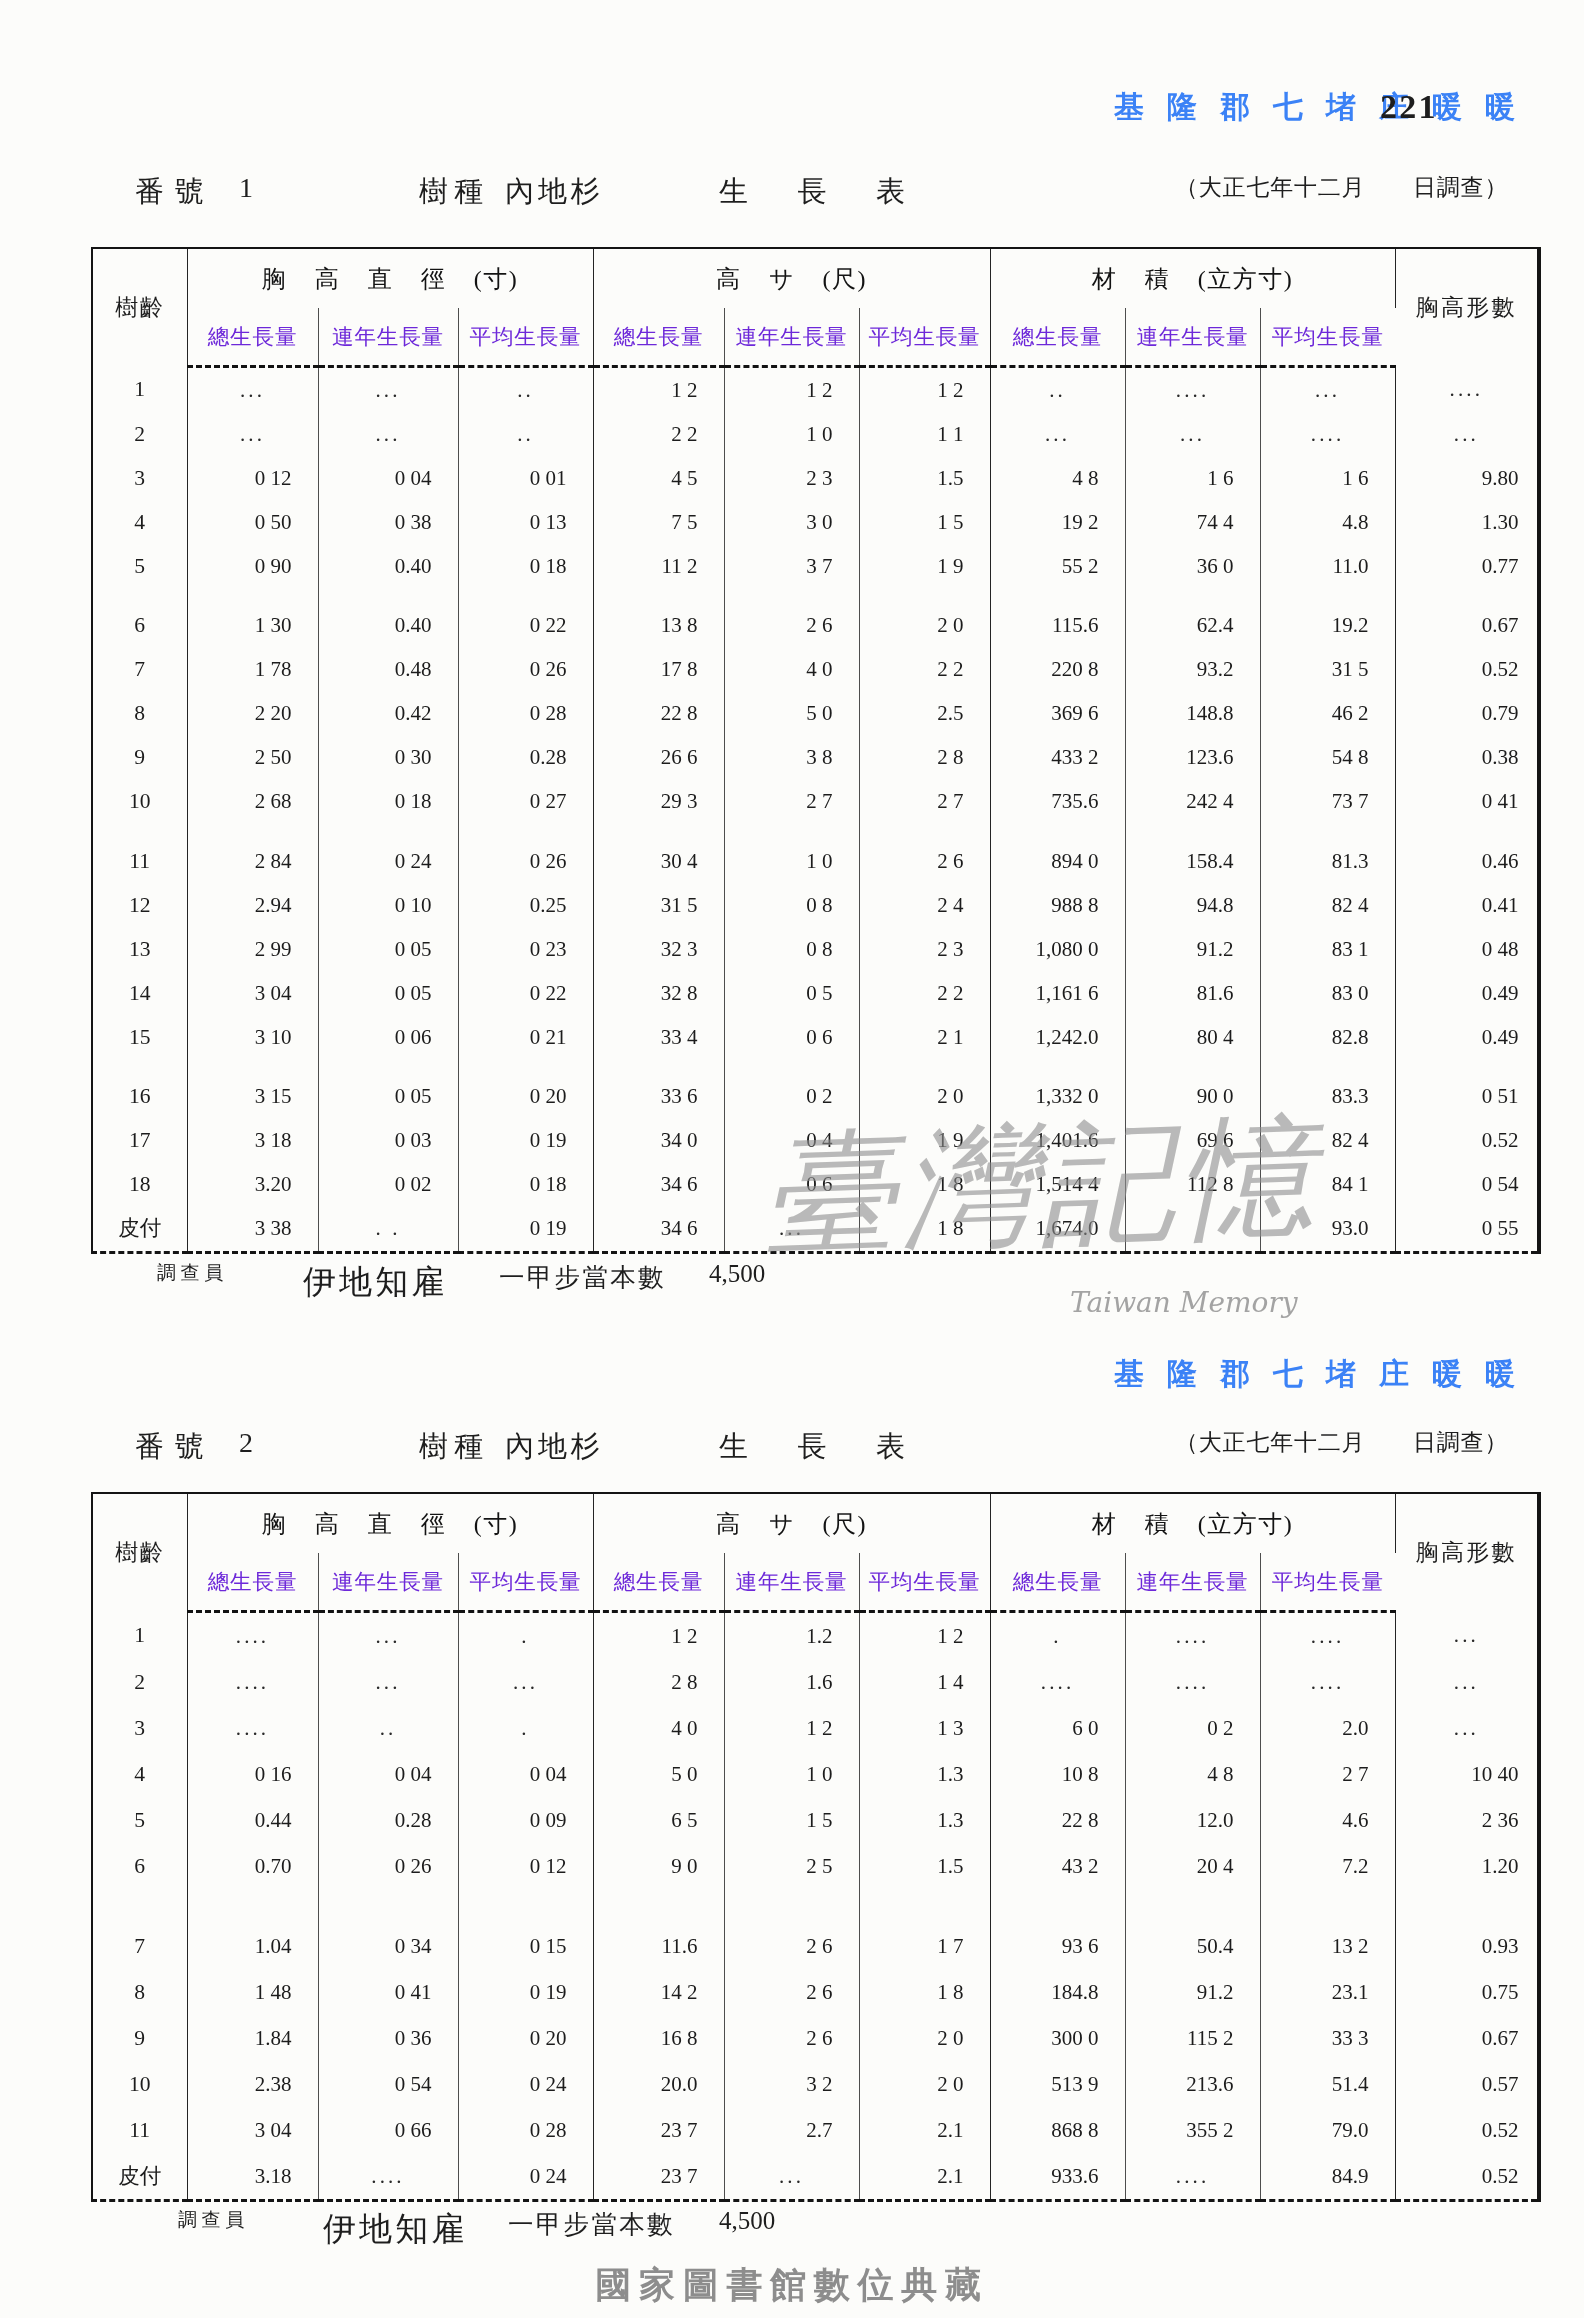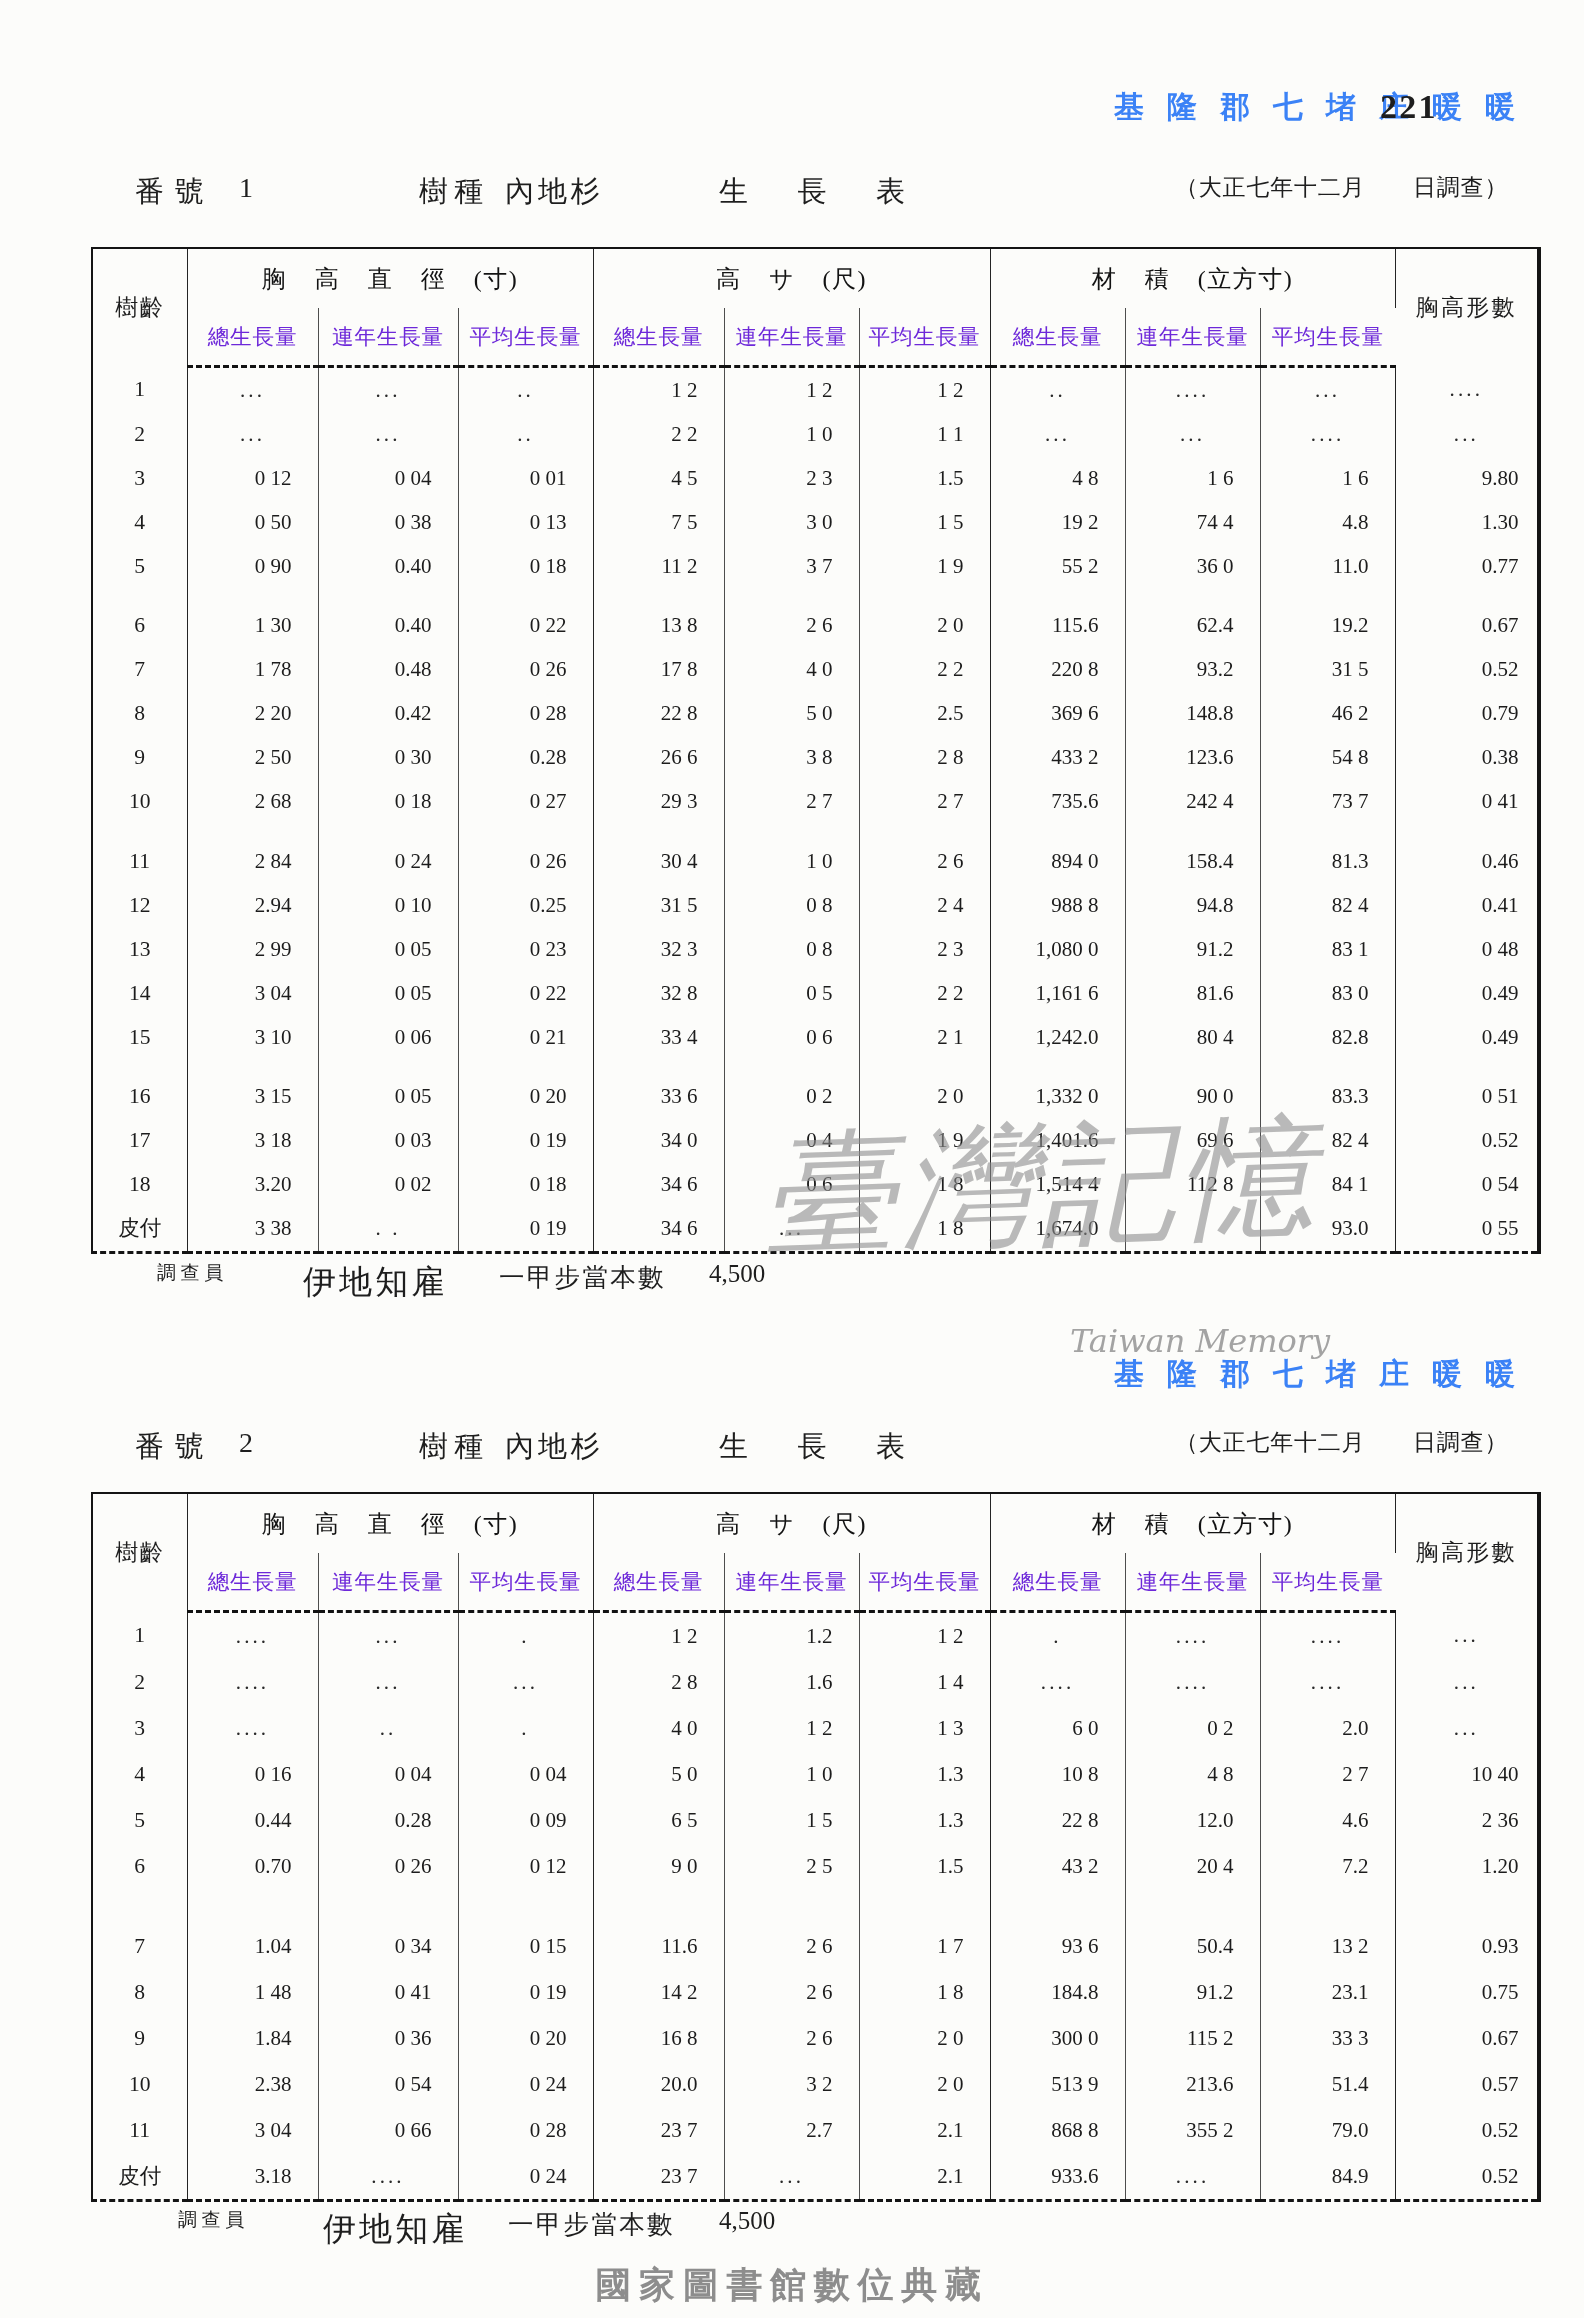--- a/index.html
+++ b/index.html
@@ -83,23 +83,23 @@
   #survey2 .s-val{left:628px}
 
   
   .wm-cjk{
     top:1119px;left:762px;font-size:133px;line-height:1;
     font-family:"DejaVu Serif","Liberation Serif",serif;font-style:italic;
     color:#8e8e8e;opacity:.6;letter-spacing:6.2px;white-space:nowrap;
     transform:rotate(-2deg);pointer-events:none;z-index:5;
   }
   .wm-latin{
-    top:1286px;left:1070px;font-size:32px;font-style:italic;
+    top:1286px;left:1070px;font-size:28px;font-style:italic;
     font-family:"DejaVu Serif","Liberation Serif",serif;
-    color:#949494;opacity:.85;z-index:5;pointer-events:none;white-space:nowrap;margin-top:36px;
+    color:#949494;opacity:.85;z-index:5;pointer-events:none;white-space:nowrap;
   }
   .footer{
     top:2261px;left:0;width:1584px;text-align:center;
     font-size:36px;font-weight:bold;letter-spacing:7.7px;color:#8d8d8d;
   }
 </style>
 </head>
 <body>
 
 <div class="abs sheet-title" id="title1">基隆郡七堵庄暖暖</div>

